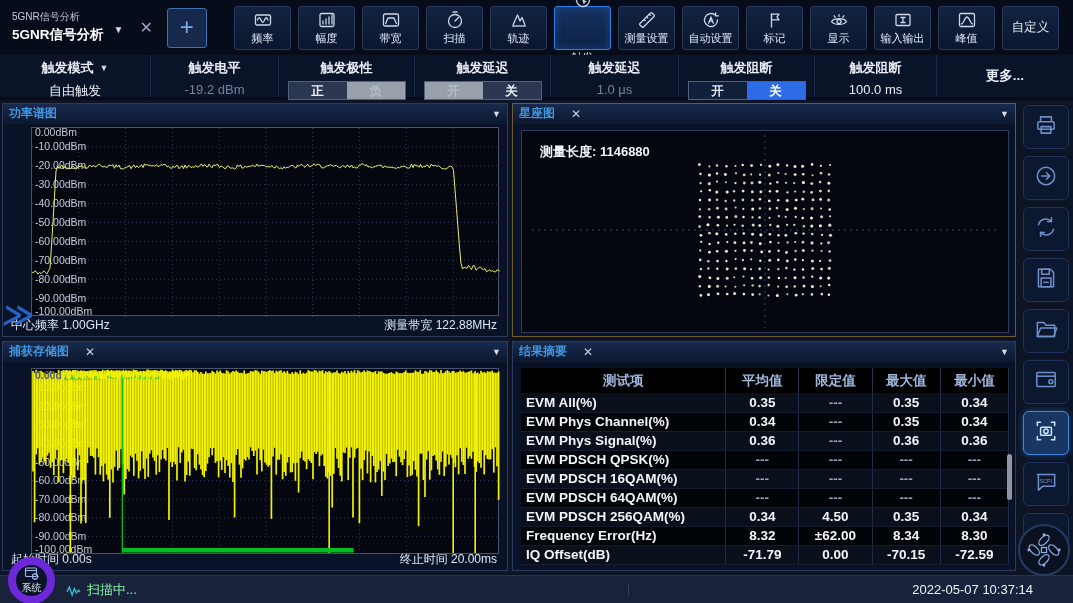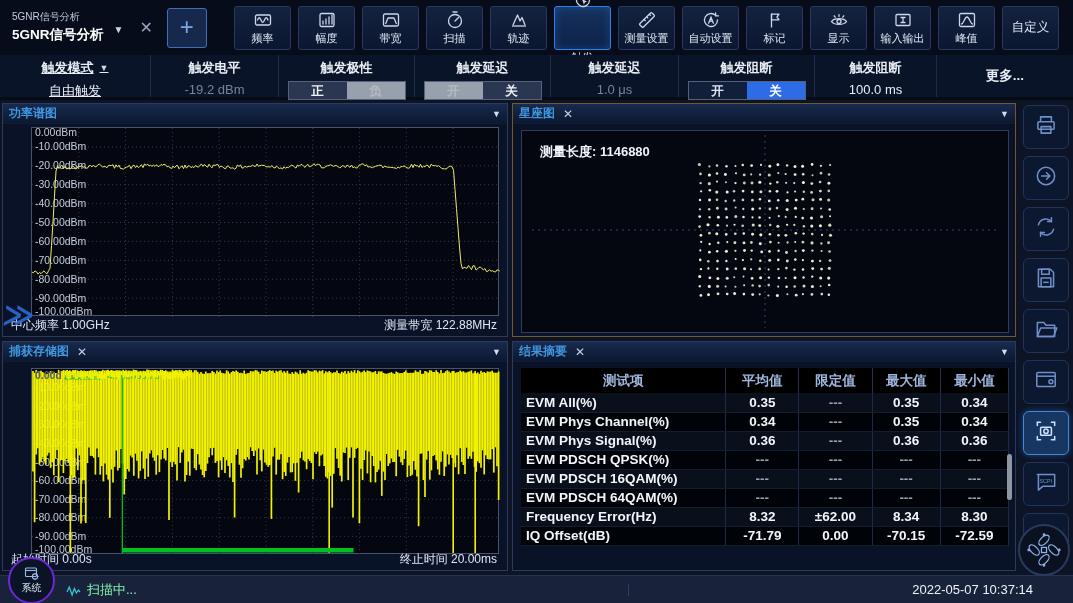--- a/index.html
+++ b/index.html
@@ -41,21 +41,21 @@
   .seg.on-blue{background:#2e6be6;color:#fff;}
   .seg.dark{background:#121f3a;color:#dfe6f2;}
   .seg.sel-dark{background:#2b3750;color:#eef2f8;}
   .seg.dis{background:#98a0ae;color:rgba(255,255,255,0.28);}
   .tsec.more{justify-content:center;padding-top:0;}
   .tsec.more .tsl{font-size:13.5px;}
 
   
   .panel{position:absolute;background:#0a1228;border:1px solid #2c3a5c;}
   .panel.focus{border-color:#6e5a2e;}
-  .phead{height:20px;background:linear-gradient(#182a4e,#0c1830);display:flex;align-items:center;padding:0 6px;border-bottom:1px solid #101c36;}
+  .phead{height:20px;background:linear-gradient(#182a4e,#0c1830);display:flex;align-items:center;padding:0 6px;border-bottom:1px solid #101c36;gap:8px;}
   .ptitle{color:#3f97e0;font-size:12px;font-weight:bold;}
   .pclose{color:#c9d2e4;font-size:12px;margin-left:8px;line-height:1;}
   .pcaret{margin-left:auto;color:#d6dcea;font-size:9px;}
   .plot{position:absolute;background:#04070f;border:1px solid #46546f;}
   .plot svg{display:block;}
   .pfoot{position:absolute;left:8px;right:10px;bottom:2px;display:flex;justify-content:space-between;font-size:12px;color:#dfe6f4;}
   .watermark{position:absolute;left:0;bottom:4px;font-size:30px;font-weight:bold;color:#2a6ad4;opacity:.9;transform:skewX(-8deg);z-index:5;}
   .const-anno{position:absolute;left:18px;top:12px;font-size:13px;font-weight:bold;color:#f0f4fa;z-index:3;}
 
   
@@ -73,21 +73,21 @@
   .sidebar{position:absolute;left:1018px;top:100px;width:55px;height:475px;display:flex;flex-direction:column;align-items:center;padding-top:5px;gap:7px;}
   .sbtn{width:46px;height:44px;background:#0c1830;border:1px solid #22335a;border-radius:6px;color:#6f8fc9;
         display:flex;align-items:center;justify-content:center;flex:none;}
   .sbtn svg{width:26px;height:26px;}
   .sbtn.active{background:#173662;border-color:#3f87e0;color:#cfe2ff;box-shadow:0 0 7px rgba(63,135,224,.45);}
   .navflower{position:absolute;left:1018px;top:524px;width:52px;height:52px;border-radius:50%;background:#0a1222;
              border:2px solid #283a5f;z-index:30;display:flex;align-items:center;justify-content:center;}
 
   
   .statusbar{position:absolute;left:0;top:575px;width:100%;height:28px;background:#18223a;border-top:1px solid #26334f;}
-  .sysbtn{position:absolute;left:8px;top:-19px;width:47px;height:47px;border-radius:50%;background:#0b1426;border:2px solid #6d28d9;
+  .sysbtn{position:absolute;left:8px;top:-19px;width:47px;height:47px;border-radius:50%;background:#0b1426;border:8px solid #6d28d9;
           display:flex;flex-direction:column;align-items:center;justify-content:center;z-index:10;}
   .sysbtn svg{width:16px;height:15px;color:#9db8e8;}
   .sysbtn .syslabel{font-size:10px;color:#dfe7f4;margin-top:0px;}
   .scanwrap{position:absolute;left:66px;top:0;height:28px;display:flex;align-items:center;gap:6px;}
   .scanwrap svg{width:15px;height:13px;}
   .scantext{font-size:13px;color:#86efac;}
   .sdiv{position:absolute;top:8px;width:1px;height:12px;background:#323f5c;}
   .timestamp{position:absolute;right:40px;top:0;height:28px;line-height:28px;font-size:13px;color:#eef2f8;}
 </style>
 </head>
@@ -241,21 +241,21 @@
           </span>
           <span class="tlabel">峰值</span>
         </div>
         <div class="tbtn noicon">
           <span class="tlabel">自定义</span>
         </div>
       </div>
   </div>
 
   <div class="trigbar" id="trigbar">
-      <div class="tsec" style="width: 150px; text-decoration: underline;">
+      <div class="tsec" style="width: 150px;">
         <div class="tsl">触发模式<span class="dcaret">▼</span></div>
         <div class="tsv en">自由触发</div>
       </div>
       <div class="tsec" style="width: 128px;">
         <div class="tsl">触发电平</div>
         <div class="tsv dis">-19.2 dBm</div>
       </div>
       <div class="tsec" style="width: 136px;">
         <div class="tsl">触发极性</div>
         <div class="toggle">
@@ -1087,20 +1087,27 @@
               <td class="dash">---</td>
             </tr>
             <tr>
               <td>EVM PDSCH 64QAM(%)</td>
               <td class="dash">---</td>
               <td class="dash">---</td>
               <td class="dash">---</td>
               <td class="dash">---</td>
             </tr>
             <tr>
+              <td>EVM PDSCH 256QAM(%)</td>
+              <td>0.34</td>
+              <td>4.50</td>
+              <td>0.35</td>
+              <td>0.34</td>
+            </tr>
+            <tr>
               <td>Frequency Error(Hz)</td>
               <td>8.32</td>
               <td>±62.00</td>
               <td>8.34</td>
               <td>8.30</td>
             </tr>
             <tr>
               <td>IQ Offset(dB)</td>
               <td>-71.79</td>
               <td>0.00</td>

